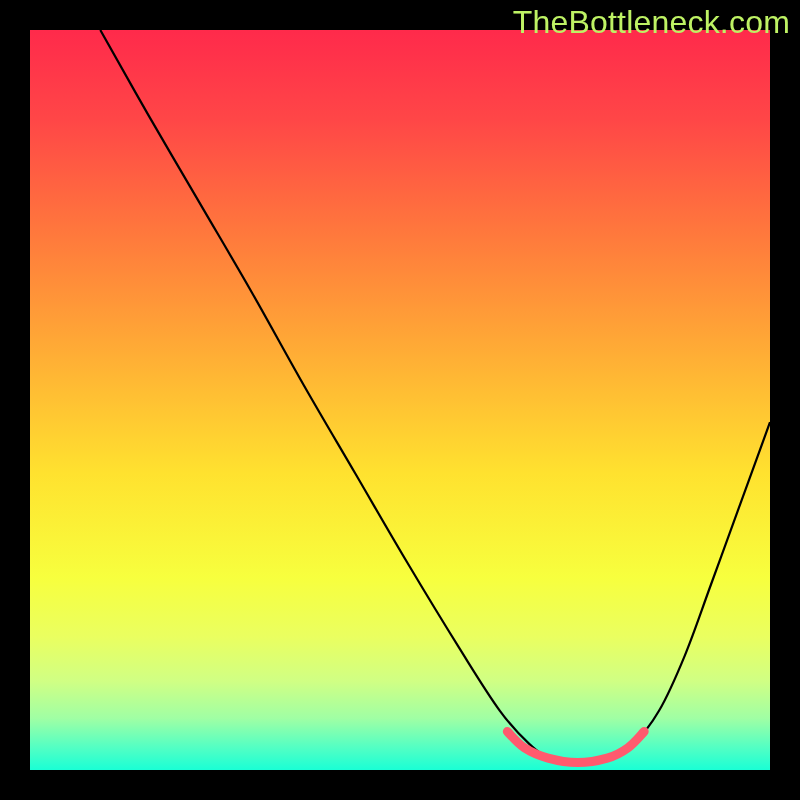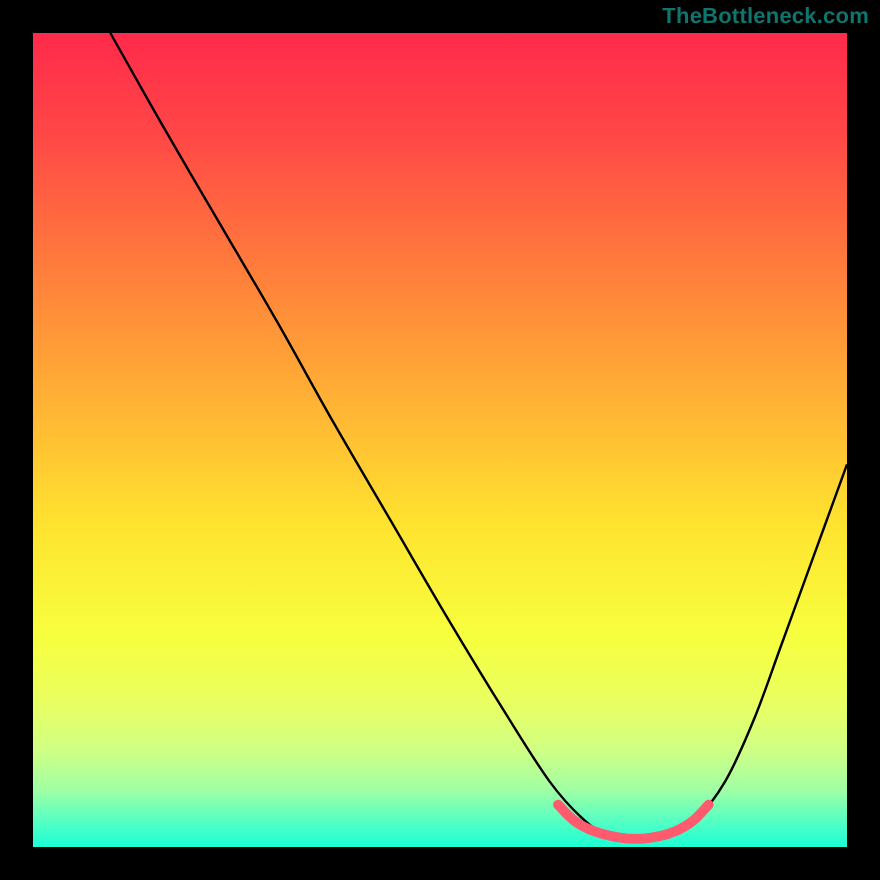--- a/index.html
+++ b/index.html
@@ -13,23 +13,23 @@
   .stage {
     position: relative;
     width: 800px;
     height: 800px;
   }
   .watermark {
     position: absolute;
     top: 4px;
     right: 10px;
     font-family: Arial, Helvetica, sans-serif;
-    font-size: 20px;
-    font-weight: 700;
-    color: #0f766e;
+    font-size: 32px;
+    font-weight: 400;
+    color: #bef264;
     letter-spacing: 0.2px;
   }
   svg {
     display: block;
   }
 </style>
 </head>
 <body>
 
 <div class="stage">

